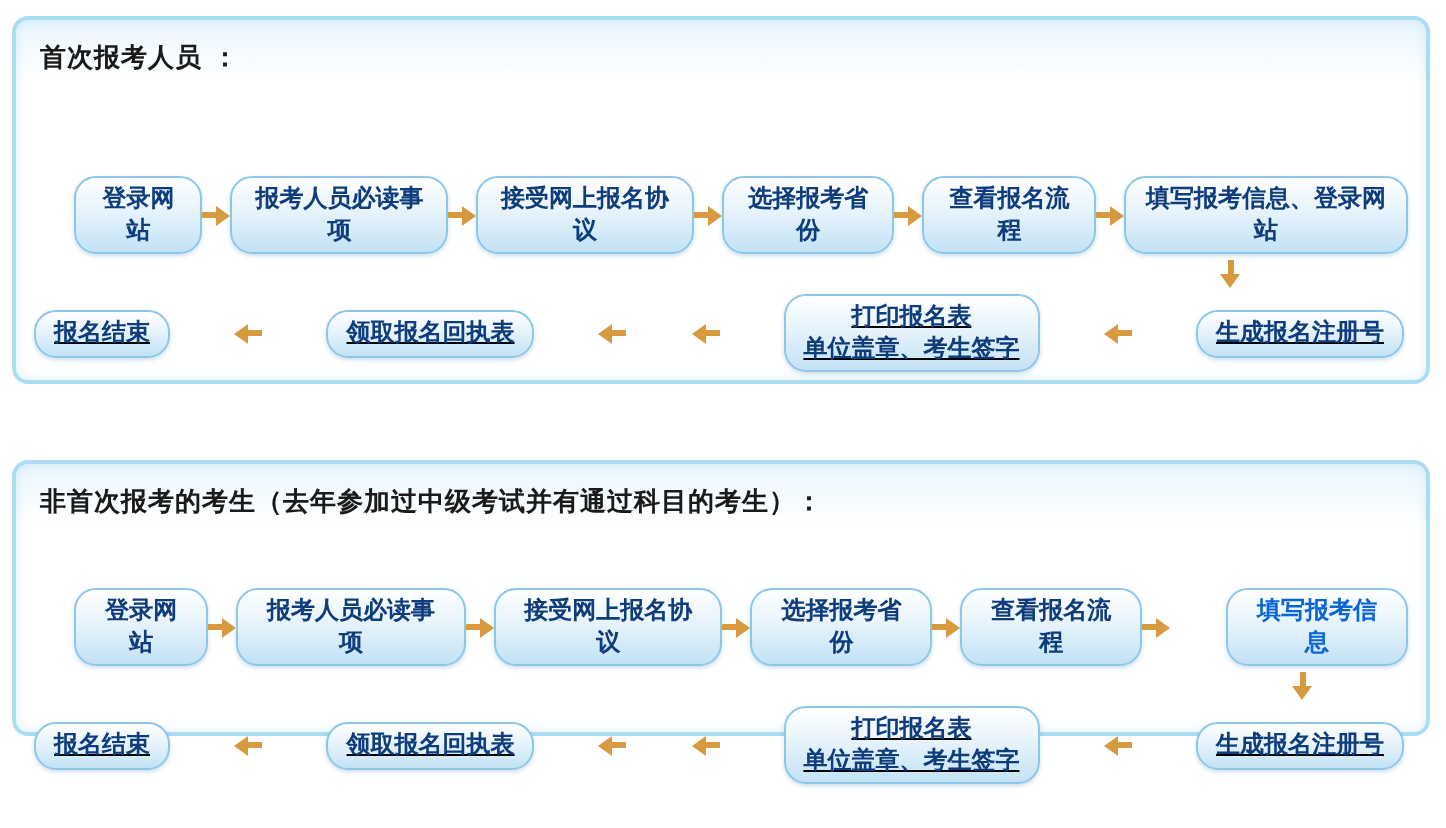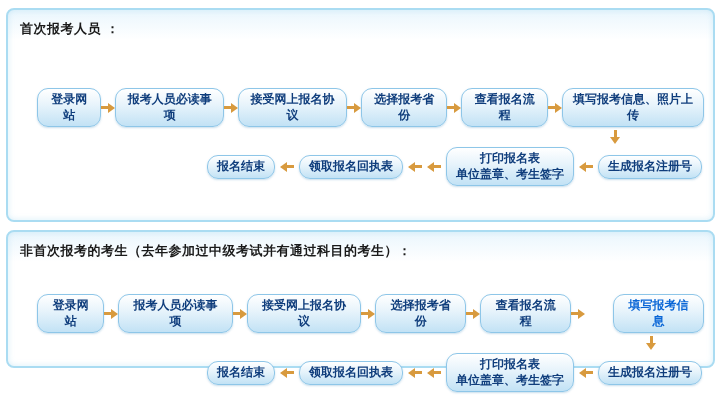--- a/index.html
+++ b/index.html
@@ -8,35 +8,35 @@
     font-family:"DejaVu Sans","Liberation Sans",sans-serif;
     overflow:hidden;
   }
   .panel{
     position:absolute;left:6px;width:709px;box-sizing:border-box;
     border:2px solid var(--accent-border,#aadcf2);
     border-radius:8px;
     background:linear-gradient(180deg,#eaf6fd 0px,#ffffff 30px);
     box-shadow:inset 0 0 6px rgba(170,220,242,.45);
   }
-  #panel1{top:8px;height:214px;}
+  #panel1{top:8px;height:184px;}
   #panel2{top:230px;height:138px;}
   .panel-title{
     font-size:13px;font-weight:bold;color:#1a1a1a;
     padding:10px 0 0 12px;letter-spacing:.5px;
   }
   .flow{padding:0 9px;}
   .row{display:flex;align-items:center;}
   .row1{justify-content:space-between;padding-left:20px;}
   #panel1 .row1{margin-top:50px;}
   #panel2 .row1{margin-top:34px;}
   .downrow{display:flex;justify-content:flex-end;height:15px;margin:3px 0 2px 0;}
   #panel1 .downrow{padding-right:84px;}
   #panel2 .downrow{padding-right:48px;}
-  .row2{justify-content:flex-end;gap:5px;padding-right:2px;}
+  .row2{justify-content:space-between;gap:5px;padding-right:2px;text-decoration:underline;}
   .btn{
     white-space:pre-line;text-align:center;
     font-size:12px;font-weight:bold;line-height:1.3;
     color:var(--button-text,#0f3d7c);
     background:linear-gradient(180deg,#ffffff 0%,#e6f3fb 45%,#c2e2f5 100%);
     border:1px solid #8ec6e8;border-radius:11px;
     padding:3px 9px;
     box-shadow:0 1px 2px rgba(100,160,200,.35);
     cursor:pointer;
   }
@@ -77,21 +77,21 @@
       <div class="btn">选择报考省份</div>
       <span class="arrow r">
           <i class="tail"></i>
           <i class="head"></i>
         </span>
       <div class="btn">查看报名流程</div>
       <span class="arrow r">
           <i class="tail"></i>
           <i class="head"></i>
         </span>
-      <div class="btn">填写报考信息、照片上传</div>
+      <div class="btn">填写报考信息、登录网站</div>
     </div>
     <div class="downrow">
       <span class="arrow d">
           <i class="tail"></i>
           <i class="head"></i>
         </span>
     </div>
     <div class="row row2">
       <div class="btn">报名结束</div>
       <span class="arrow l">

